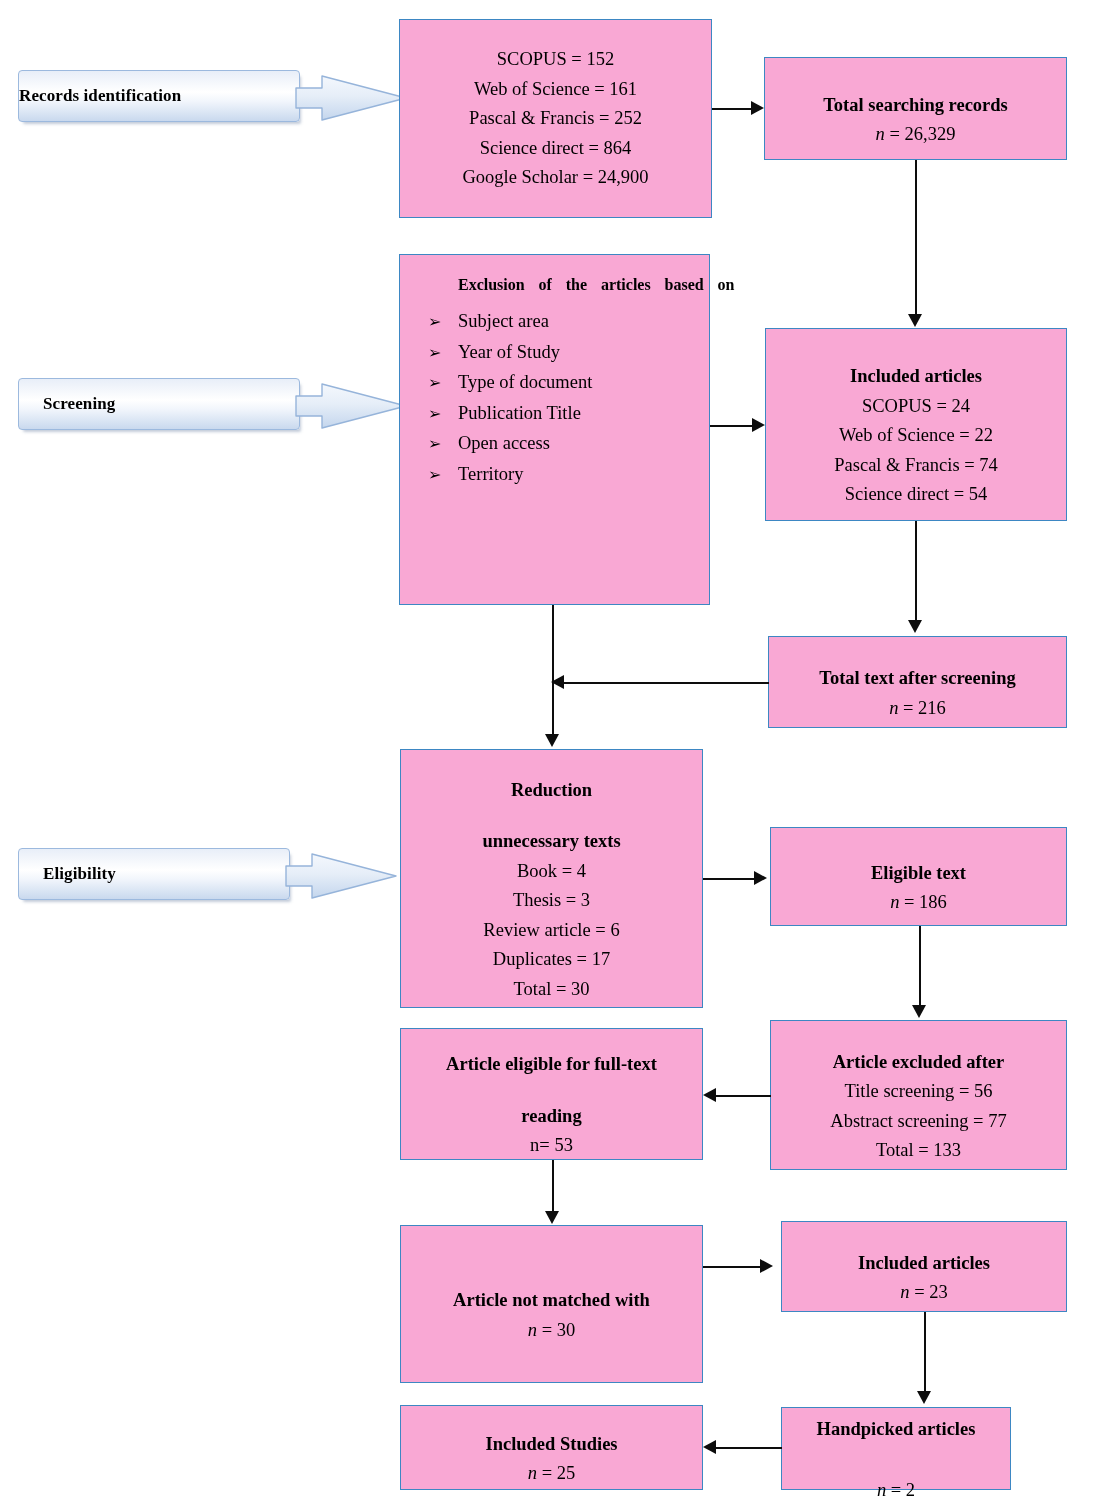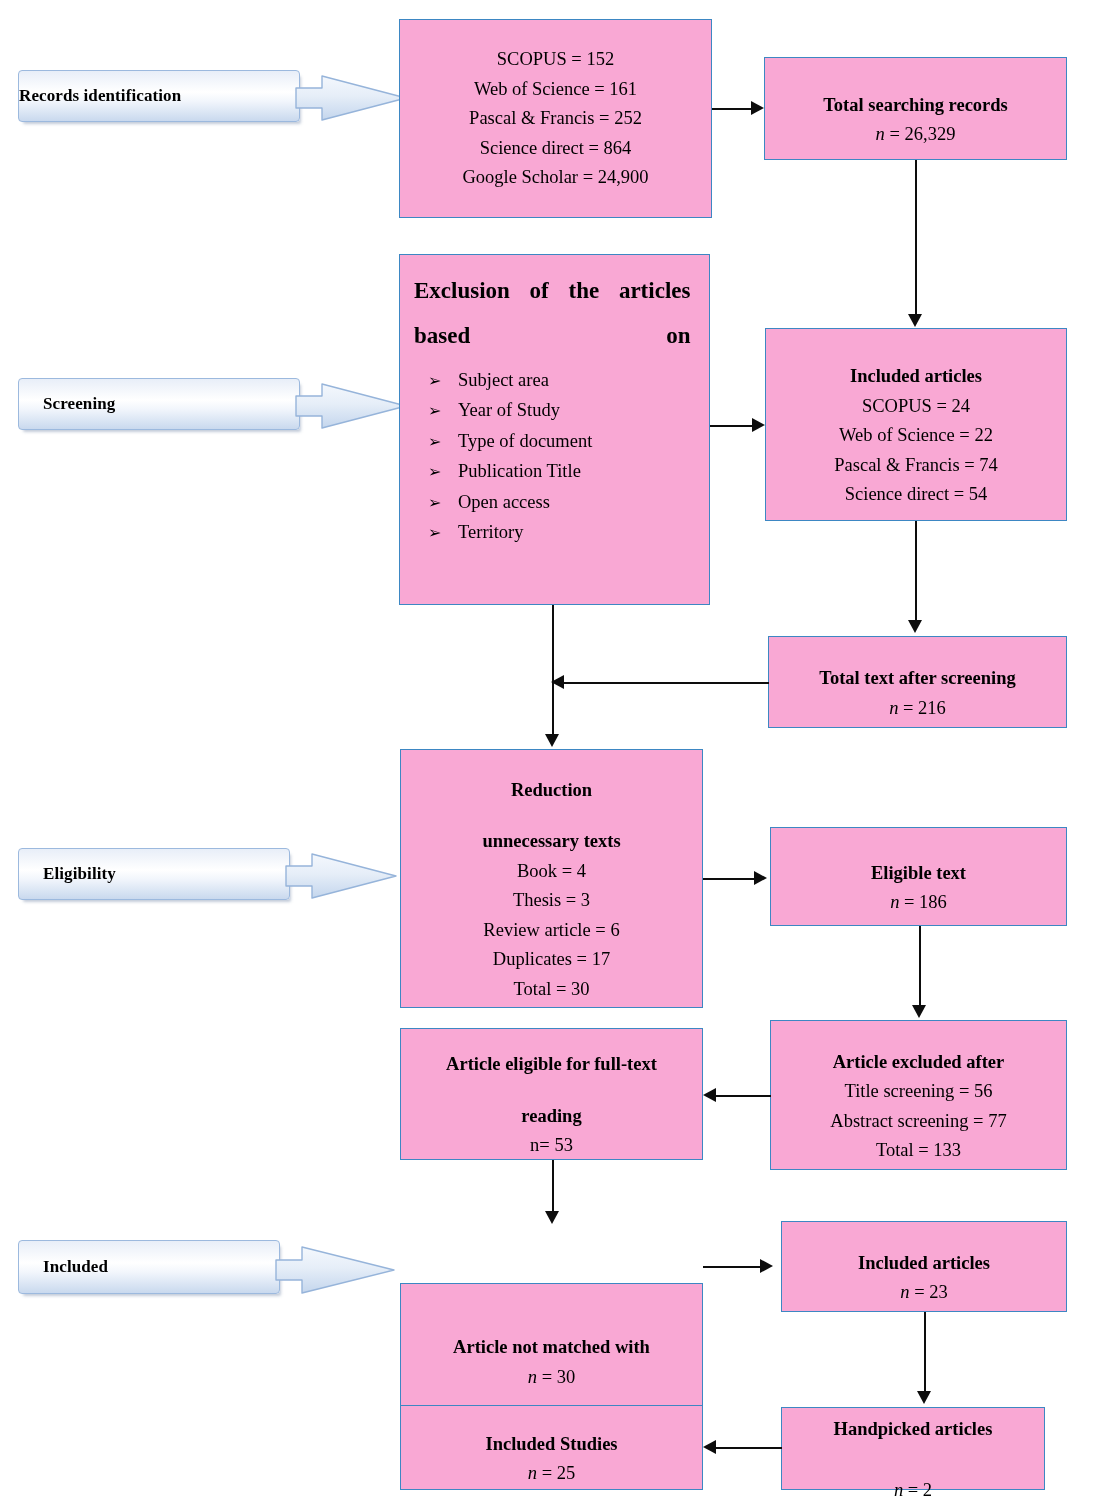--- a/index.html
+++ b/index.html
@@ -20,21 +20,21 @@
     font-size:18.5px;
     line-height:1.0;
     padding:4px 8px;
   }
   .box .ln{display:block;width:100%;padding:5.5px 0;white-space:nowrap;}
   .box .ln.b{font-weight:bold;margin-top:22px;}
   .box .ln .it{font-style:italic;}
 
   
   .box.listbox{align-items:flex-start;justify-content:flex-start;text-align:left;padding:14px 10px 10px 14px;}
-  .box.listbox .hd{font-weight:bold;font-size:23px;line-height:1.95;text-align:justify;text-align-last:justify;width:97%;}
+  .box.listbox .hd{font-weight:bold;font-size:16px;line-height:1.95;text-align:justify;text-align-last:justify;width:97%;margin-left:44px;}
   .box.listbox ul{list-style:none;margin:6px 0 0 0;padding:0;width:100%;}
   .box.listbox li{display:flex;align-items:baseline;font-size:18.5px;padding:6.0px 0 6.0px 14px;}
   .box.listbox li .bul{font-size:16px;width:30px;flex:0 0 30px;color:#000;}
 
   
   .banner{position:absolute;}
   .banner .plate{
     position:absolute;left:0;top:0;
     box-sizing:border-box;
     border:1px solid #9cb9de;
@@ -109,37 +109,20 @@
             <stop offset="0%" stop-color="#f4f8fd"></stop>
               <stop offset="45%" stop-color="#e6eef8"></stop>
             <stop offset="100%" stop-color="#c4d6ed"></stop>
           </linearGradient>
         </defs>
         <path d="M2,18 L28,18 L28,6 L112,28 L28,50 L28,38 L2,38 Z" fill="url(#ag3)" stroke="#96b4da" stroke-width="1.4" stroke-linejoin="round"></path>
       </svg>
     </div>
   </div>
 
-  <div class="banner" style="left:18px;top:1240px;width:390px;height:58px;">
-    <div class="plate" style="width:262px;height:54px;">
-      <span>Included</span>
-    </div>
-    <div class="arrow" style="left:256px;top:1px;">
-      <svg width="130" height="58" viewBox="0 0 130 58">
-        <defs>
-          <linearGradient id="ag4" x1="0" y1="0" x2="0" y2="1">
-            <stop offset="0%" stop-color="#f4f8fd"></stop>
-              <stop offset="45%" stop-color="#e6eef8"></stop>
-            <stop offset="100%" stop-color="#c4d6ed"></stop>
-          </linearGradient>
-        </defs>
-        <path d="M2,19 L28,19 L28,6 L120,29 L28,52 L28,39 L2,39 Z" fill="url(#ag4)" stroke="#96b4da" stroke-width="1.4" stroke-linejoin="round"></path>
-      </svg>
-    </div>
-  </div>
 
   <div class="box" style="left:399px;top:19px;width:313px;height:199px;">
     <span class="ln">SCOPUS = 152</span>
     <span class="ln">Web of Science = 161</span>
     <span class="ln">Pascal &amp; Francis = 252</span>
     <span class="ln">Science direct = 864</span>
     <span class="ln">Google Scholar = 24,900</span>
   </div>
 
   <div class="box" style="left:764px;top:57px;width:303px;height:103px;">
@@ -211,31 +194,31 @@
     <span class="ln">n= 53</span>
   </div>
 
   <div class="box" style="left:770px;top:1020px;width:297px;height:150px;">
     <span class="ln b">Article excluded after</span>
     <span class="ln">Title screening = 56</span>
     <span class="ln">Abstract screening = 77</span>
     <span class="ln">Total = 133</span>
   </div>
 
-  <div class="box" style="left:400px;top:1283px;width:303px;height:136px;">
+  <div class="box" style="left:400px;top:1225px;width:303px;height:158px;">
     <span class="ln b">Article not matched with</span>
     <span class="ln"><i class="it">n</i> <span>= 30</span></span>
   </div>
 
   <div class="box" style="left:781px;top:1221px;width:286px;height:91px;">
     <span class="ln b">Included articles</span>
     <span class="ln"><i class="it">n</i> <span>= 23</span></span>
   </div>
 
-  <div class="box" style="left:781px;top:1407px;width:264px;height:83px;gap:32px;">
+  <div class="box" style="left:781px;top:1407px;width:230px;height:83px;gap:32px;">
     <span class="ln b">Handpicked articles</span>
     <span class="ln"><i class="it">n</i> <span>= 2</span></span>
   </div>
 
   <div class="box" style="left:400px;top:1405px;width:303px;height:85px;">
     <span class="ln b">Included Studies</span>
     <span class="ln"><i class="it">n</i> <span>= 25</span></span>
   </div>
 
   <div class="ln-h" style="left:712px;top:108px;width:40px;"></div>

